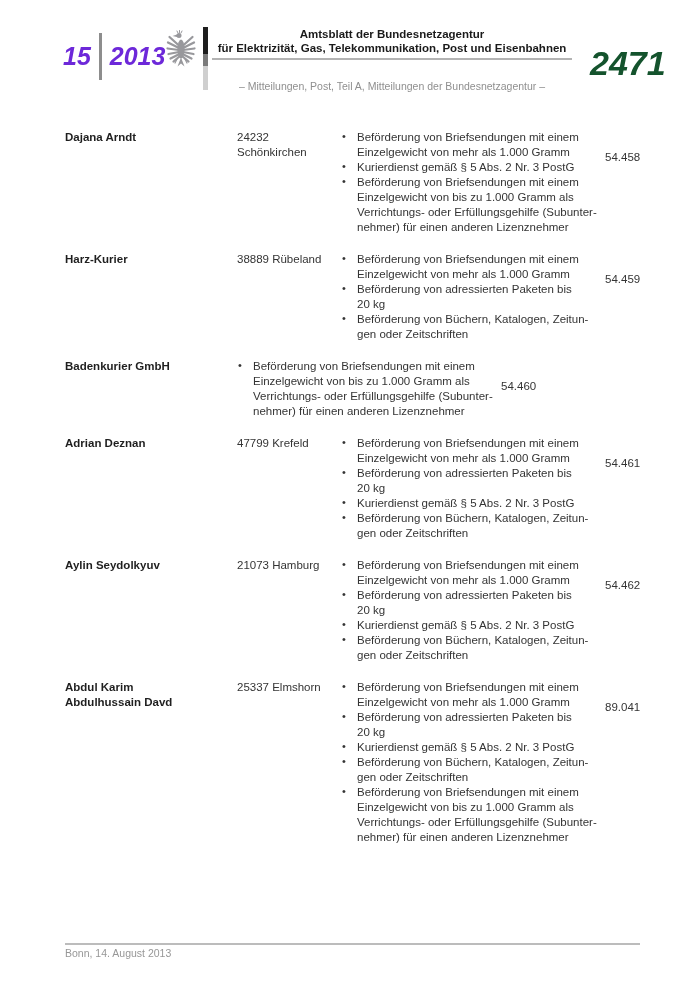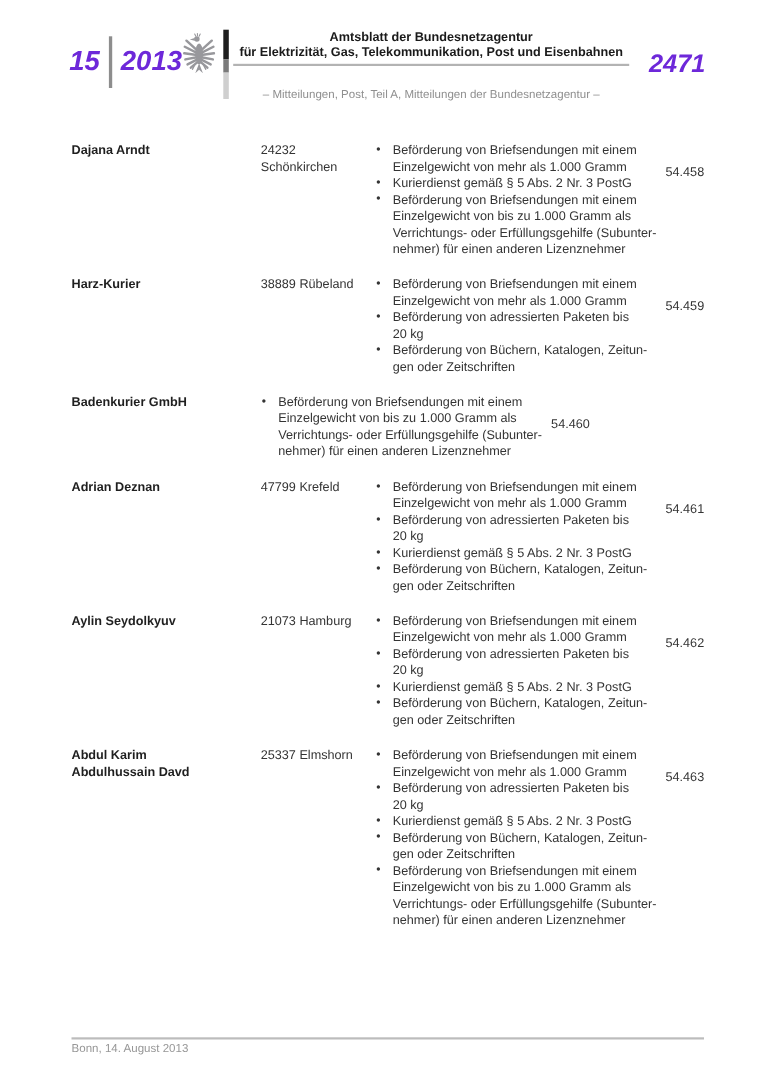--- a/index.html
+++ b/index.html
@@ -26,21 +26,21 @@
   }
   .masthead .t1,.masthead .t2{
     font-weight:bold;font-size:11.5px;line-height:14px;color:#1a1a1a;white-space:nowrap;
   }
   .masthead .rule{height:2px;background:#b3b3b3;margin-top:3px;}
   .masthead .t3{
     font-size:10.5px;line-height:13px;color:#8f8f8f;margin-top:20px;white-space:nowrap;
   }
   .page-number{
     position:absolute;left:590px;top:44px;width:70px;
-    font-style:italic;font-weight:bold;font-size:23px;color:#6d28d9;
+    font-style:italic;font-weight:bold;font-size:34px;color:#14532d;
   }
   
   .entries{position:absolute;left:65px;top:130px;width:585px;}
   .entry{display:flex;margin-bottom:17px;font-size:11.5px;line-height:15px;}
   .col-name{width:172px;font-weight:bold;color:#1f1f1f;white-space:pre-line;}
   .col-loc{width:104px;white-space:pre-line;}
   .col-services{width:264px;}
   .col-num{width:45px;margin-top:20px;}
   .bullet-item{position:relative;padding-left:16px;}
   .bullet{position:absolute;left:1px;top:-1px;font-size:11px;color:#343434;}
@@ -199,20 +199,20 @@
           <div class="bullet-item"><span class="bullet">•</span><span class="bullet-text">Beförderung von adressierten Paketen bis
 20 kg</span></div>
           <div class="bullet-item"><span class="bullet">•</span><span class="bullet-text">Kurierdienst gemäß § 5 Abs. 2 Nr. 3 PostG</span></div>
           <div class="bullet-item"><span class="bullet">•</span><span class="bullet-text">Beförderung von Büchern, Katalogen, Zeitun-
 gen oder Zeitschriften</span></div>
           <div class="bullet-item"><span class="bullet">•</span><span class="bullet-text">Beförderung von Briefsendungen mit einem
 Einzelgewicht von bis zu 1.000 Gramm als
 Verrichtungs- oder Erfüllungsgehilfe (Subunter-
 nehmer) für einen anderen Lizenznehmer</span></div>
         </div>
-      <div class="col-num">54.463</div>
+      <div class="col-num">89.041</div>
     </div>
   </div>
 
   <div class="footer-rule"></div>
   <div class="footer-text">Bonn, 14. August 2013</div>
 
 </div>
 
 </body></html>

